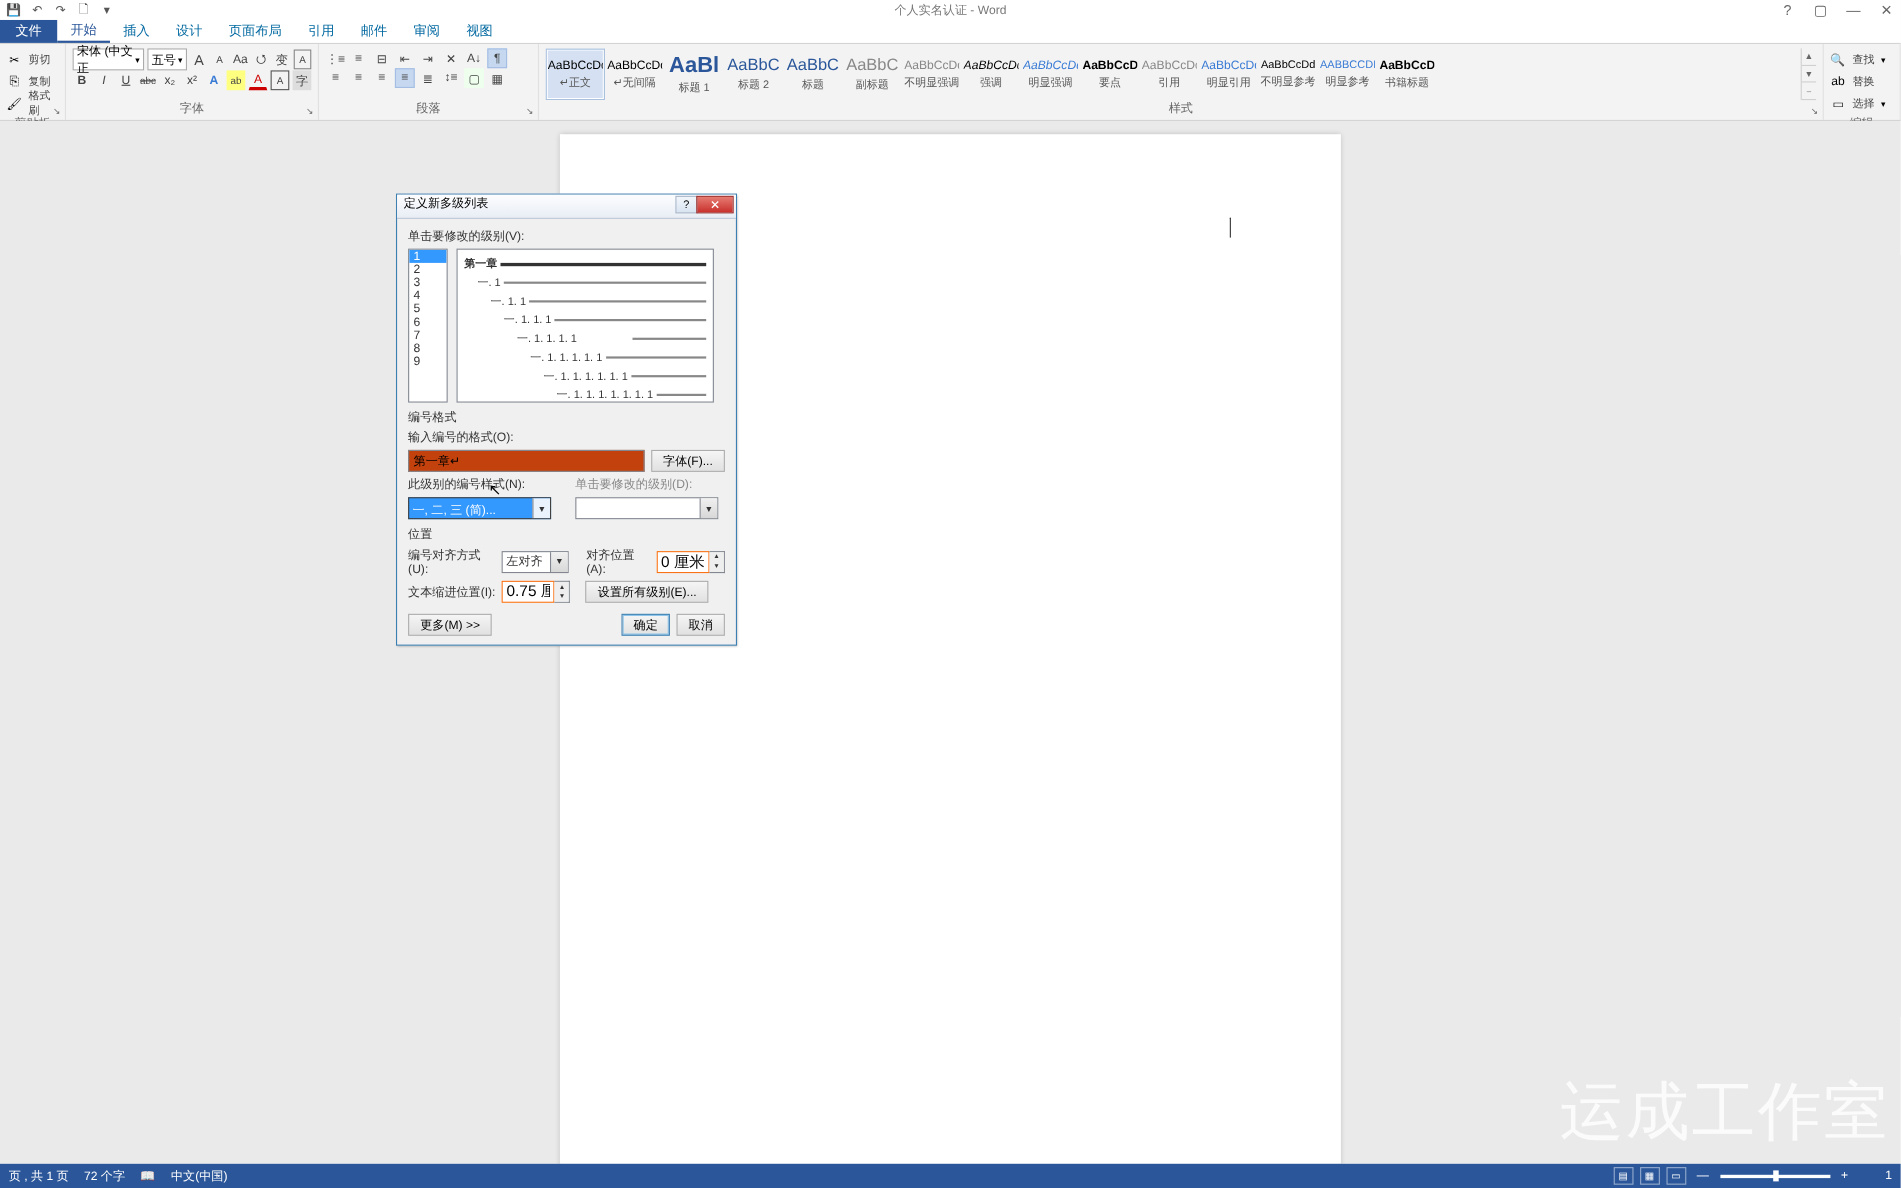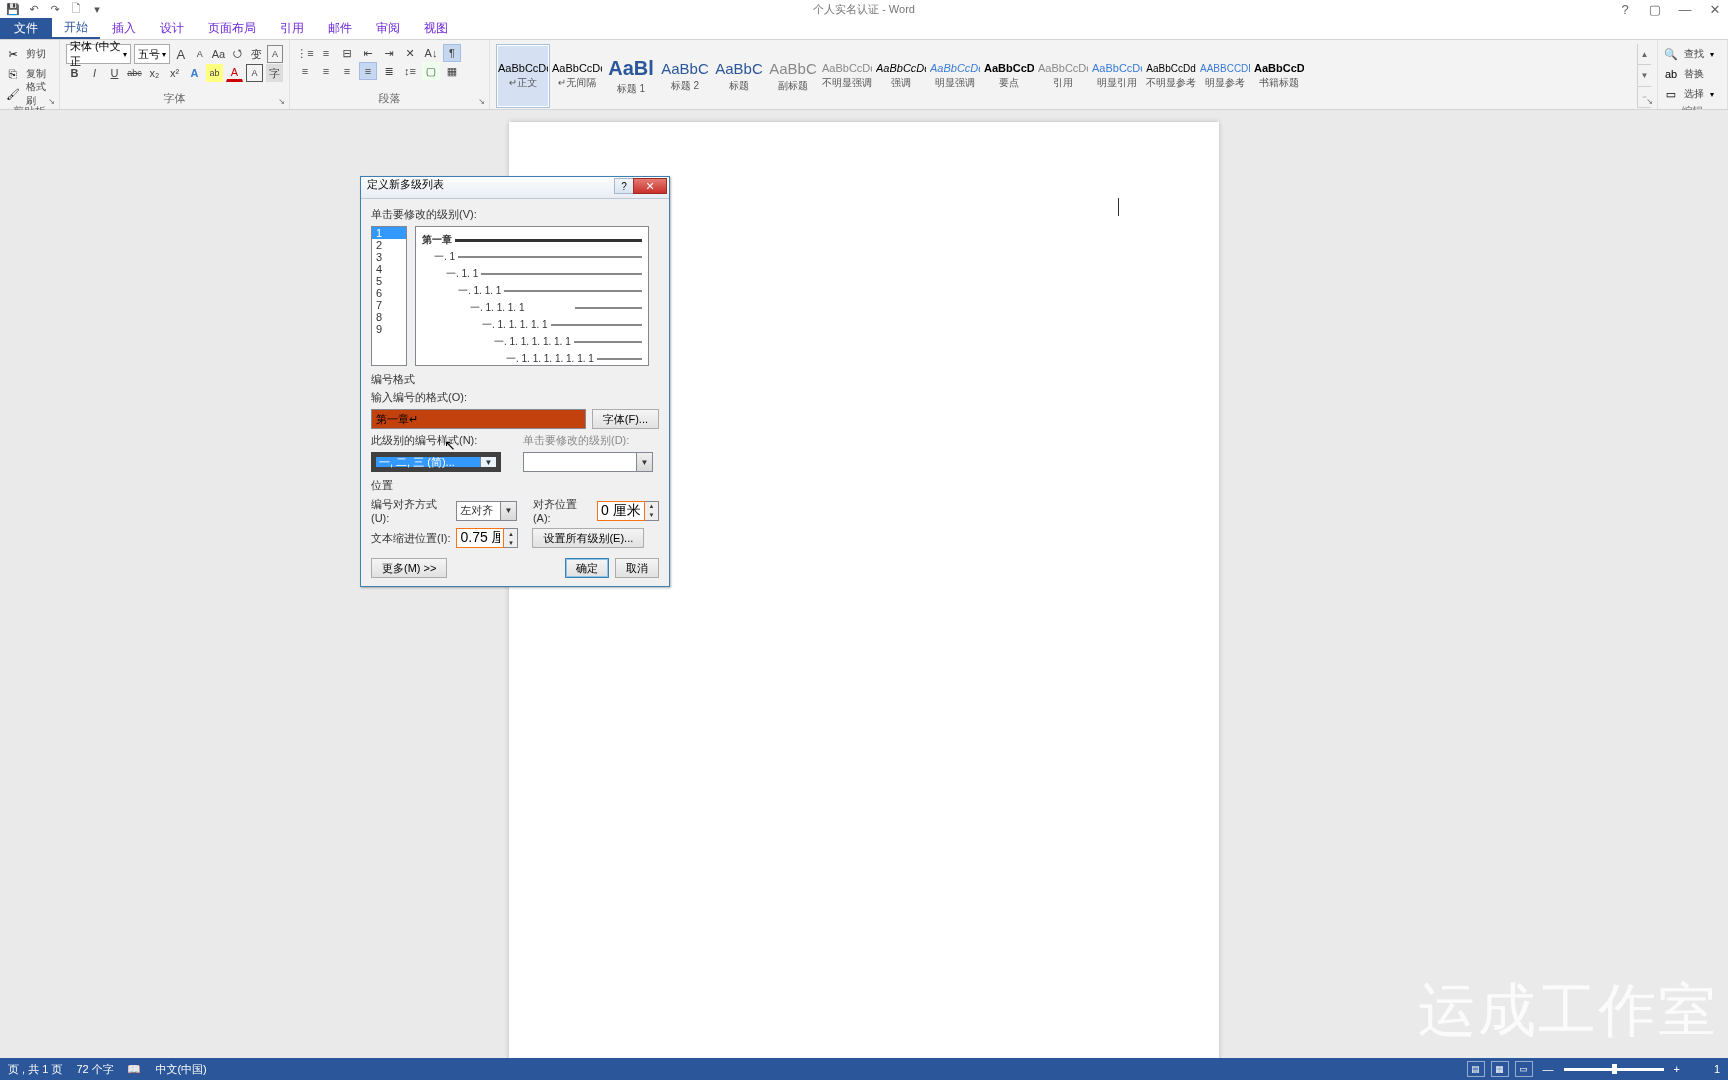--- a/index.html
+++ b/index.html
@@ -8,21 +8,21 @@
 
 .titlebar { height: 18px; background: #fff; display: flex; align-items: center; font-size: 11px; color: #666; position: relative; }
 .titlebar-left { display: flex; gap: 5px; padding-left: 5px; }
 .titlebar-left .qat-btn { width: 16px; height: 16px; display: flex; align-items: center; justify-content: center; cursor: pointer; color: #555; }
 .titlebar-title { position: absolute; left: 50%; transform: translateX(-50%); font-size: 11px; color: #777; }
 .titlebar-right { position: absolute; right: 5px; display: flex; gap: 14px; align-items: center; }
 .win-btn { width: 16px; height: 16px; display: flex; align-items: center; justify-content: center; color: #666; cursor: pointer; font-size: 13px; }
 
 
 .ribbon-tabs { height: 22px; display: flex; align-items: stretch; border-bottom: 1px solid #d4d4d4; background: #fff; }
-.ribbon-tab { padding: 0 12px; font-size: 12px; color: #6d28d9; display: flex; align-items: center; cursor: pointer; }
+.ribbon-tab { padding: 0 12px; font-size: 12px; color: #0369a1; display: flex; align-items: center; cursor: pointer; }
 .ribbon-tab.file { background: #2b579a; color: #fff; padding: 0 14px; }
 .ribbon-tab.active170531 { color: #2b579a; border-bottom: 2px solid #2b579a; }
 
 
 .ribbon { height: 70px; display: flex; border-bottom: 1px solid #d4d4d4; background: #f3f3f3; }
 .rib-group { border-right: 1px solid #e0e0e0; padding: 4px 6px 1px 6px; display: flex; flex-direction: column; position: relative; }
 .rib-group-label { text-align: center; font-size: 11px; color: #666; margin-top: auto; padding-bottom: 2px; }
 .rib-row { display: flex; align-items: center; gap: 3px; }
 .rib-btn { height: 20px; padding: 0 3px; display: flex; align-items: center; font-size: 10px; color: #444; cursor: pointer; }
 .rib-icon { width: 14px; height: 14px; display: flex; align-items: center; justify-content: center; font-size: 11px; }
@@ -72,21 +72,21 @@
 .level-list .lv.sel { background: #3399ff; color: #fff; }
 .preview-box { width: 234px; height: 140px; border: 1px solid #828790; background: #fff; padding: 6px; font-size: 10px; overflow: hidden; }
 .preview-line { display: flex; align-items: center; margin-bottom: 3px; }
 .pv-text { white-space: nowrap; font-size: 10px; }
 .pv-bar { flex: 1; height: 2px; background: #888; margin-left: 3px; }
 .pv-bar.bold { height: 3px; background: #333; }
 
 .fld-row { display: flex; align-items: center; gap: 6px; margin: 4px 0; }
 .txt-in { height: 20px; border: 1px solid #828790; background: #c2410c; padding: 0 4px; font-size: 11px; }
 .combo { height: 20px; border: 1px solid #828790; background: #fff; display: flex; align-items: center; position: relative; font-size: 11px; padding: 0 3px; }
-.combo.sel-active { background: #3399ff; color: #fff; border: 5px solid #404040; }
+.combo.sel-active { background: #3399ff; color: #fff; border: 1px solid #404040; align-items: flex-end; }
 .combo .caret { position: absolute; right: 0; top: 0; width: 16px; height: 100%; display: flex; align-items: center; justify-content: center; background: linear-gradient(#f0f0f0,#d8d8d8); border-left: 1px solid #828790; font-size: 8px; color: #333; }
 .combo.sel-active .caret { background: #eaf3fb; }
 .dlg-btn { height: 20px; padding: 0 10px; border: 1px solid #acacac; background: linear-gradient(#f5f5f5,#e1e1e1); font-size: 11px; cursor: pointer; display: flex; align-items: center; }
 .dlg-btn.primary { border: 1px solid #3c7fb1; box-shadow: 0 0 0 1px #8cc5e9 inset; }
 .spinner { width: 62px; display: flex; }
 .spinner input { width: 48px; height: 20px; border: 1px solid #f97316; font-size: 14px; padding: 0 3px; }
 .spin-btns { width: 14px; display: flex; flex-direction: column; border: 1px solid #828790; border-left: none; }
 .spin-btns span { flex: 1; font-size: 6px; display: flex; align-items: center; justify-content: center; background: #eee; cursor: pointer; }
 .section-h { font-size: 11px; margin: 6px 0 3px 0; }
 
@@ -275,20 +275,21 @@
             <div class="style-preview" style="font-weight: bold;">AaBbCcDd</div>
             <div class="style-name">书籍标题</div>
           </div>
         </div>
       <div class="gallery-nav">
         <div class="gn">▲</div>
         <div class="gn">▼</div>
         <div class="gn">⎯</div>
       </div>
     </div>
+    <div class="rib-group-label">样式</div>
     <span class="launcher">↘</span>
   </div>
 
   <div class="rib-group edit-grp">
     <div class="rib-row">
         <span class="rib-icon">🔍</span>
         <span class="rib-btn">查找</span>
         <span style="font-size:8px">▾</span>
       </div>
     <div class="rib-row">

